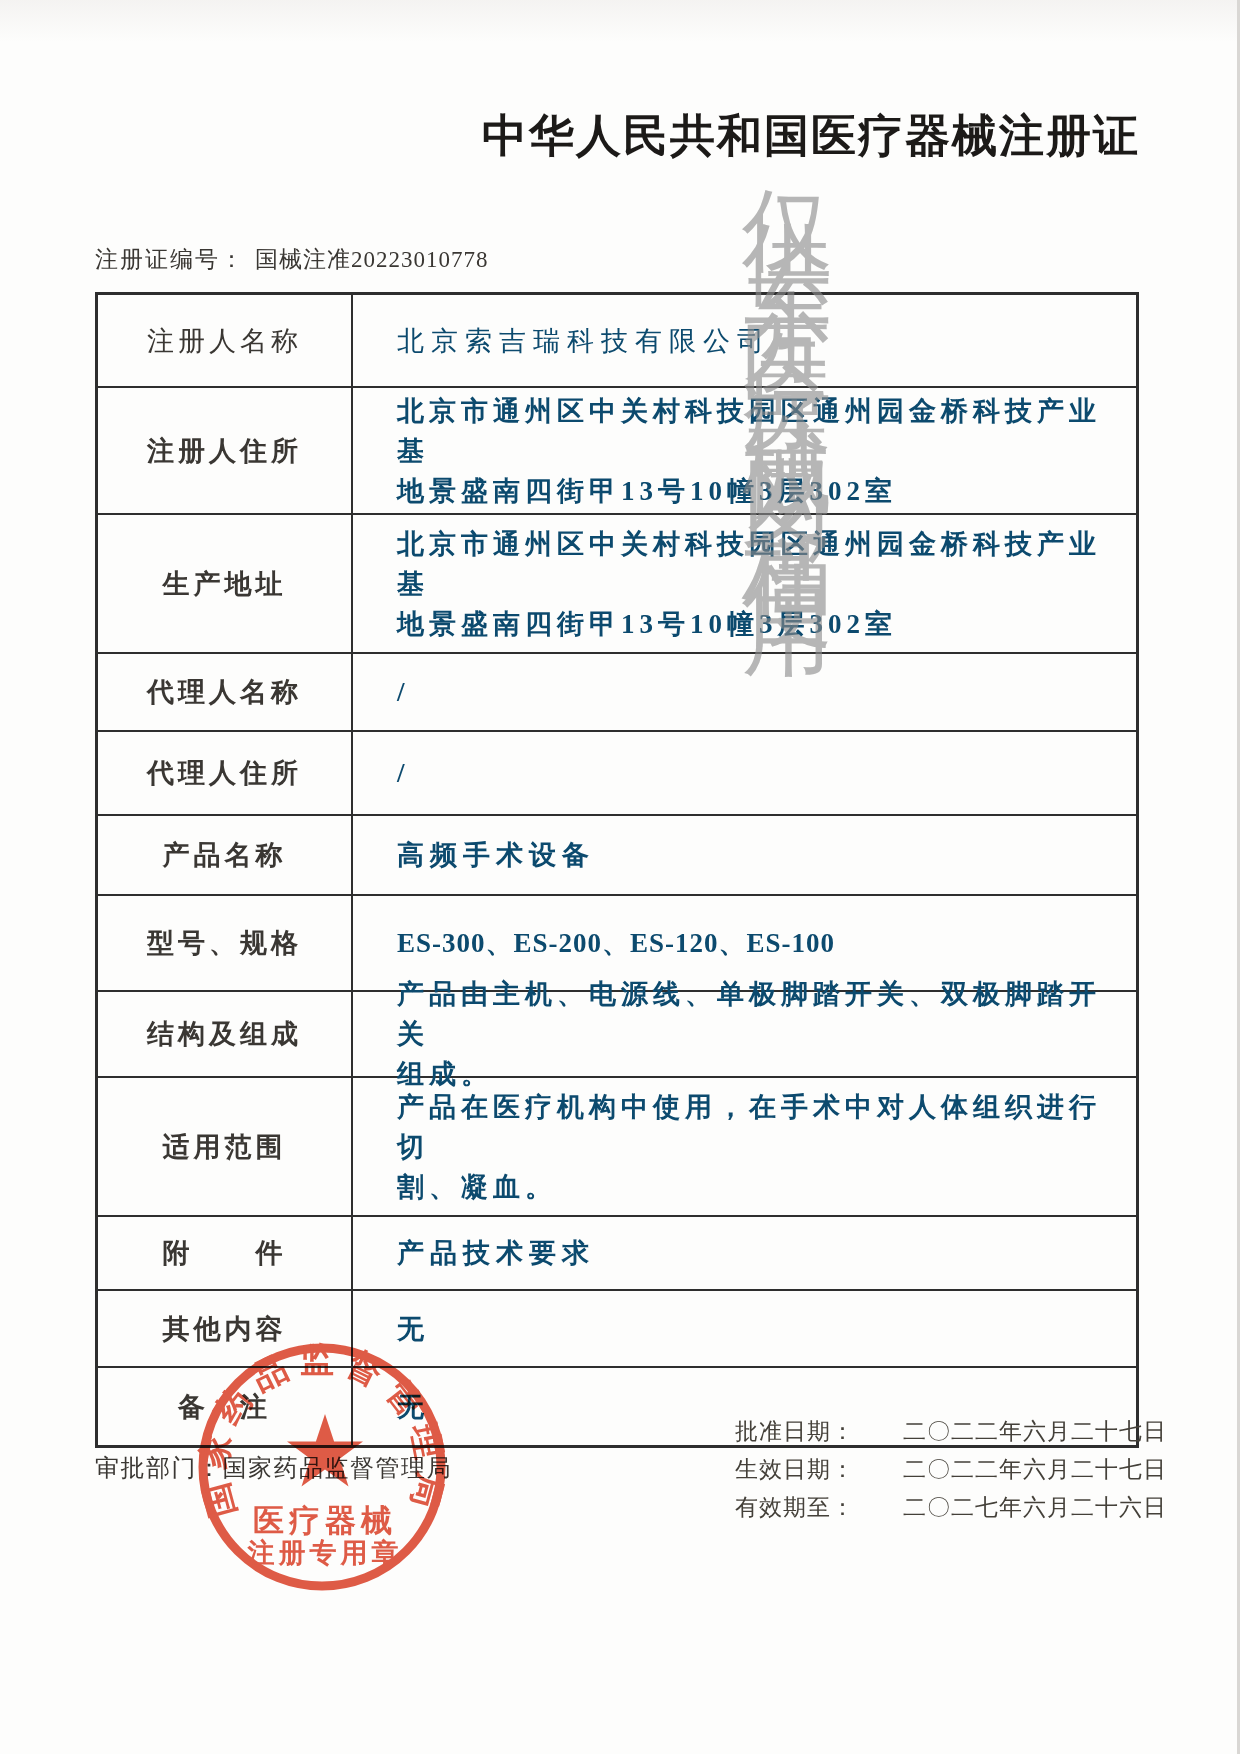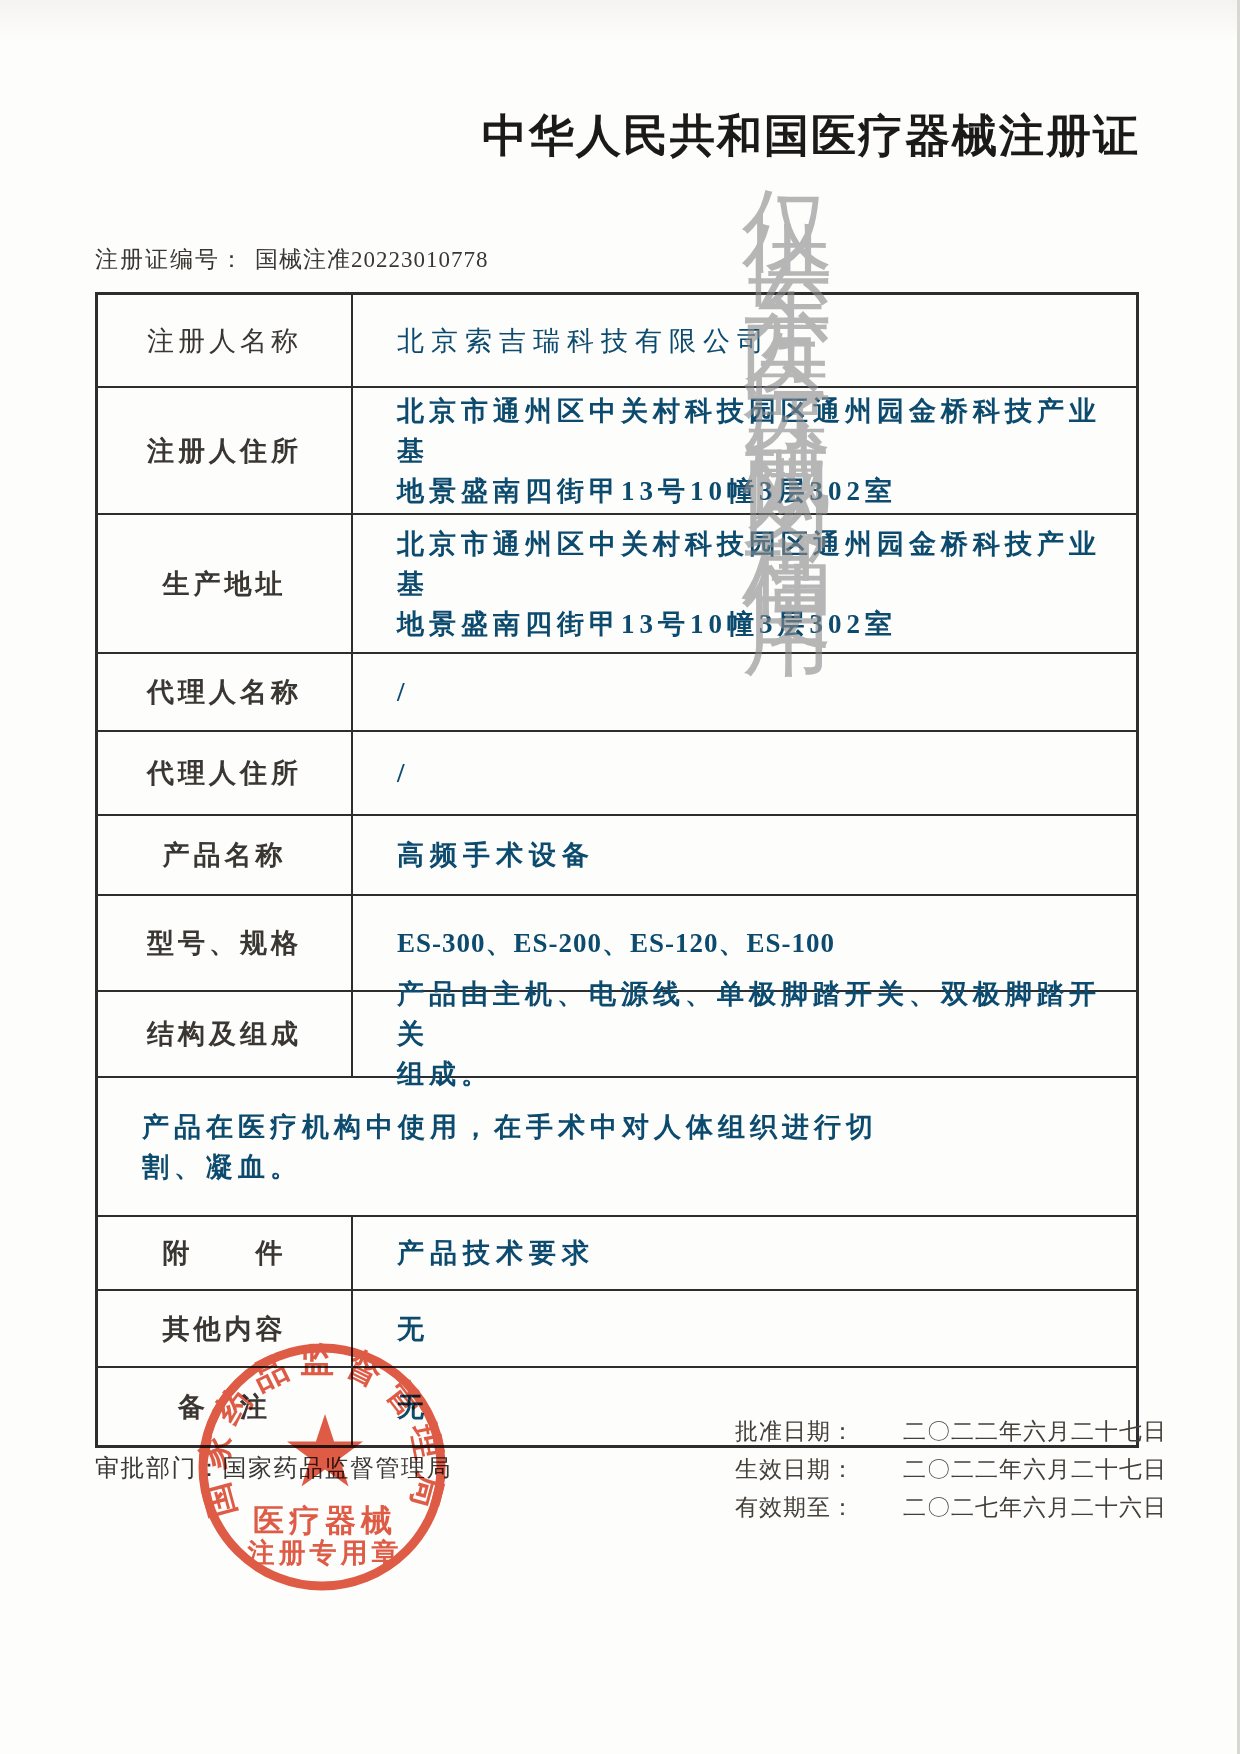--- a/index.html
+++ b/index.html
@@ -89,20 +89,21 @@
     <div class="row rh6">
       <div class="cl">型号、规格</div>
       <div class="cv sp1">ES-300、ES-200、ES-120、ES-100</div>
     </div>
     <div class="row rh7">
       <div class="cl">结构及组成</div>
       <div class="cv sp5">产品由主机、电源线、单极脚踏开关、双极脚踏开关
 组成。</div>
     </div>
     <div class="row rh8">
+      <div class="cl">适用范围</div>
       <div class="cv sp5">产品在医疗机构中使用，在手术中对人体组织进行切
 割、凝血。</div>
     </div>
     <div class="row rh9">
       <div class="cl">附　　件</div>
       <div class="cv sp6">产品技术要求</div>
     </div>
     <div class="row rh10">
       <div class="cl">其他内容</div>
       <div class="cv sp5">无</div>

